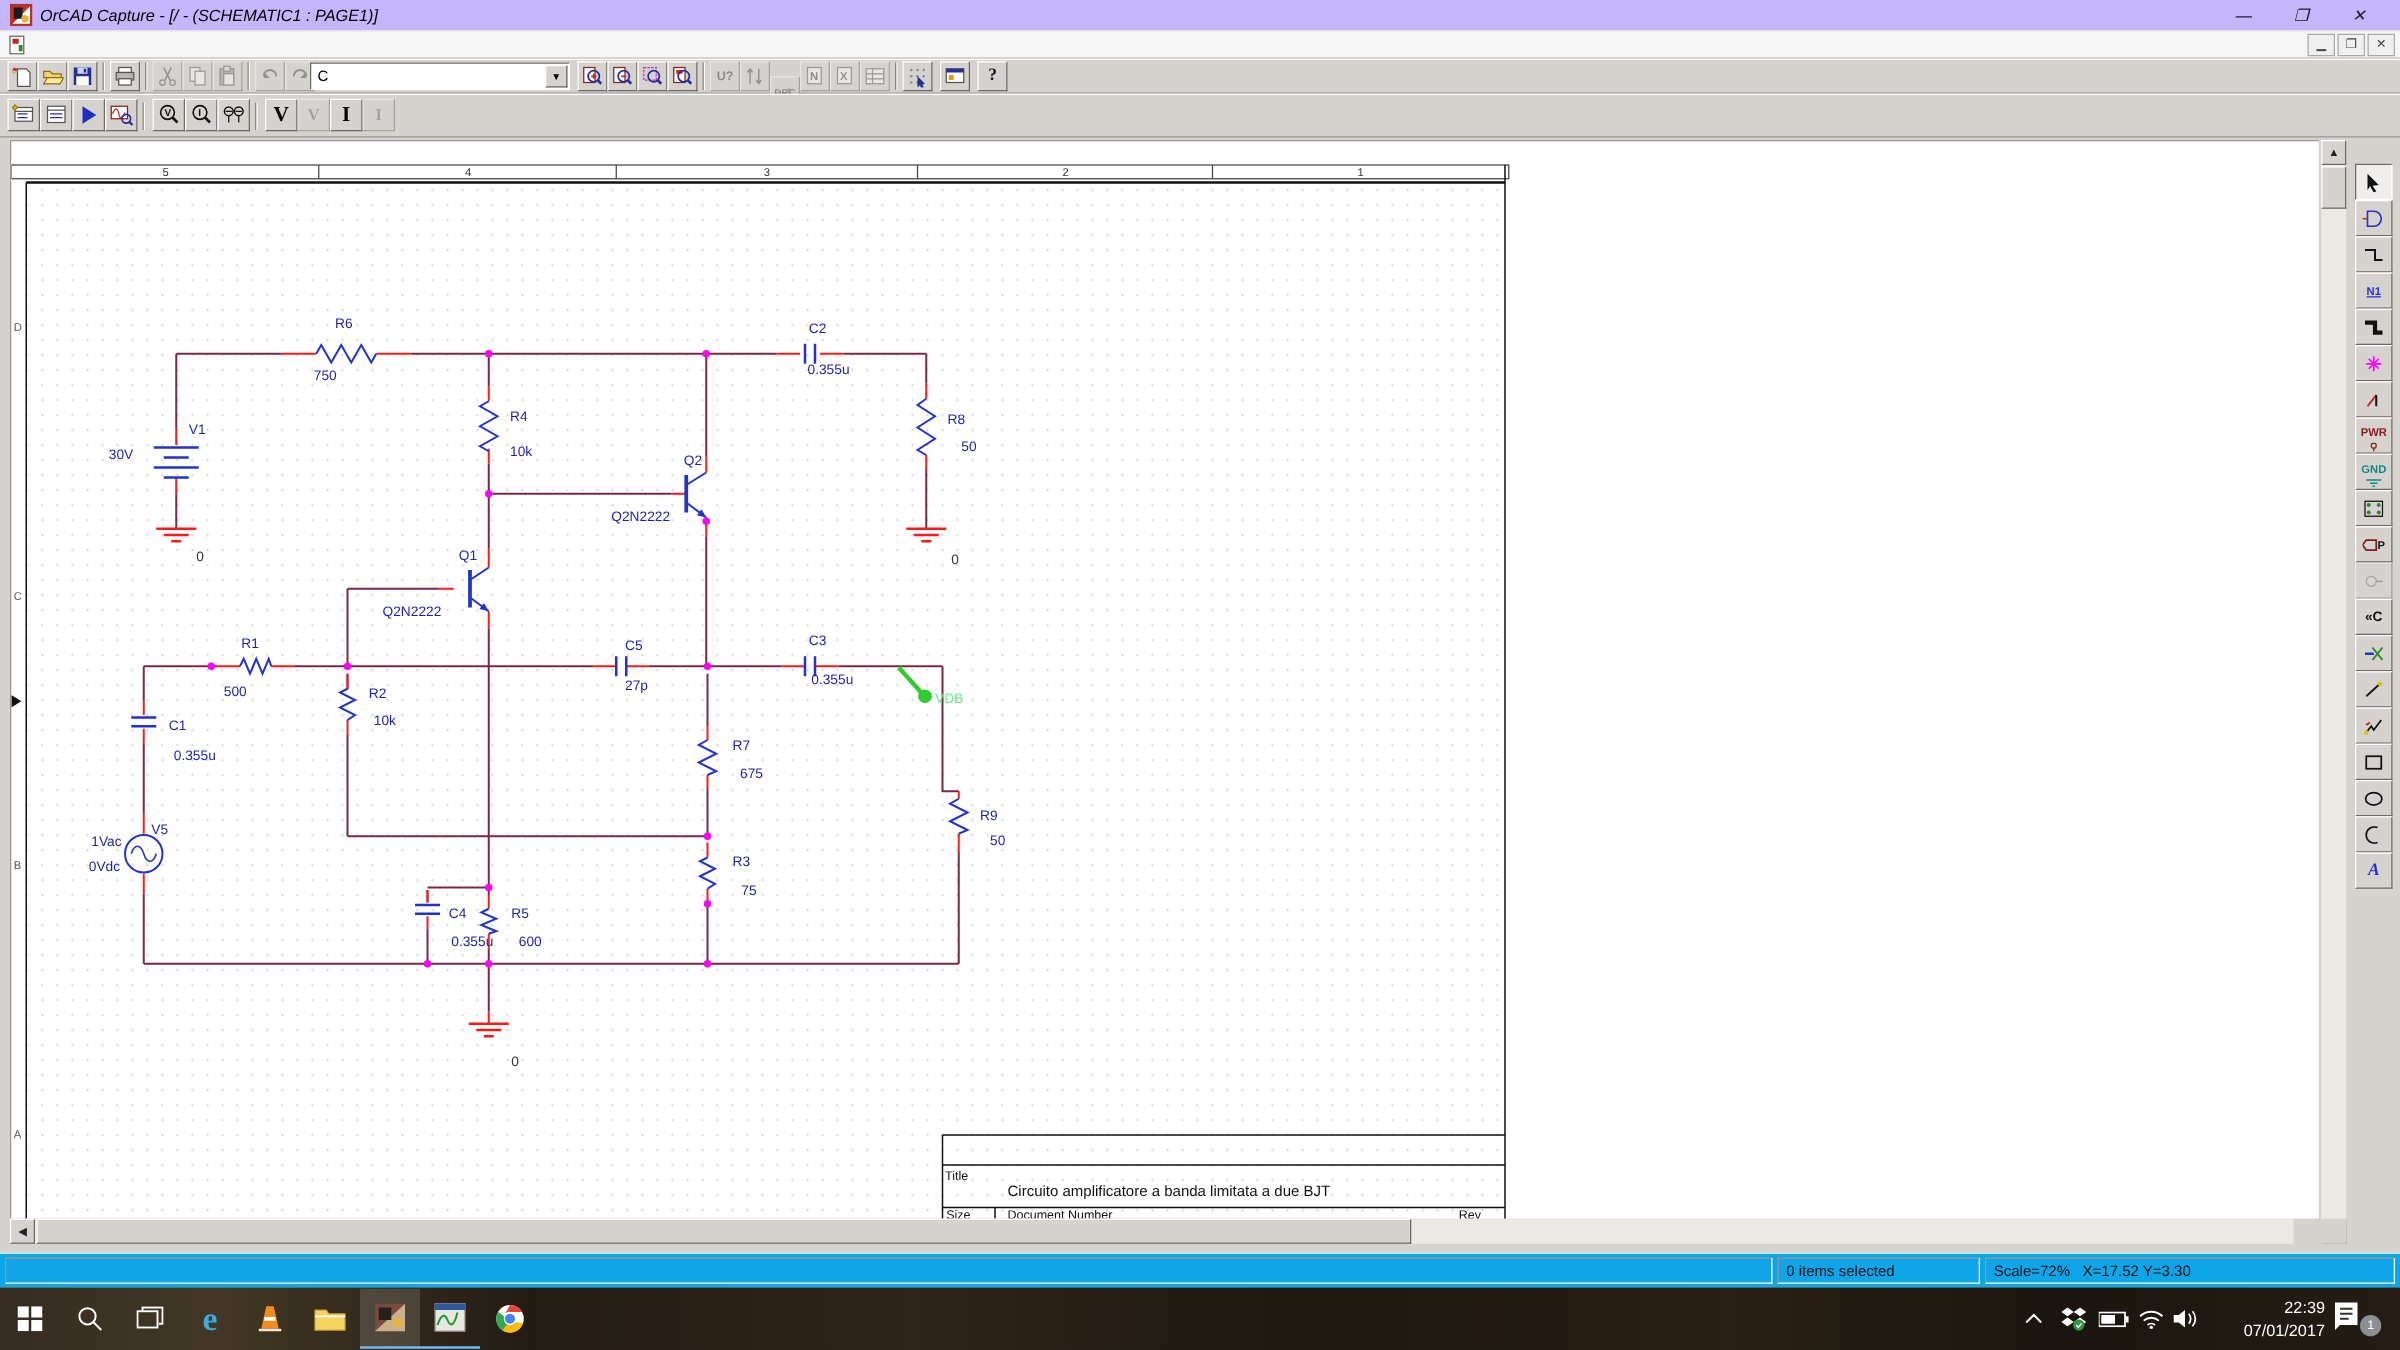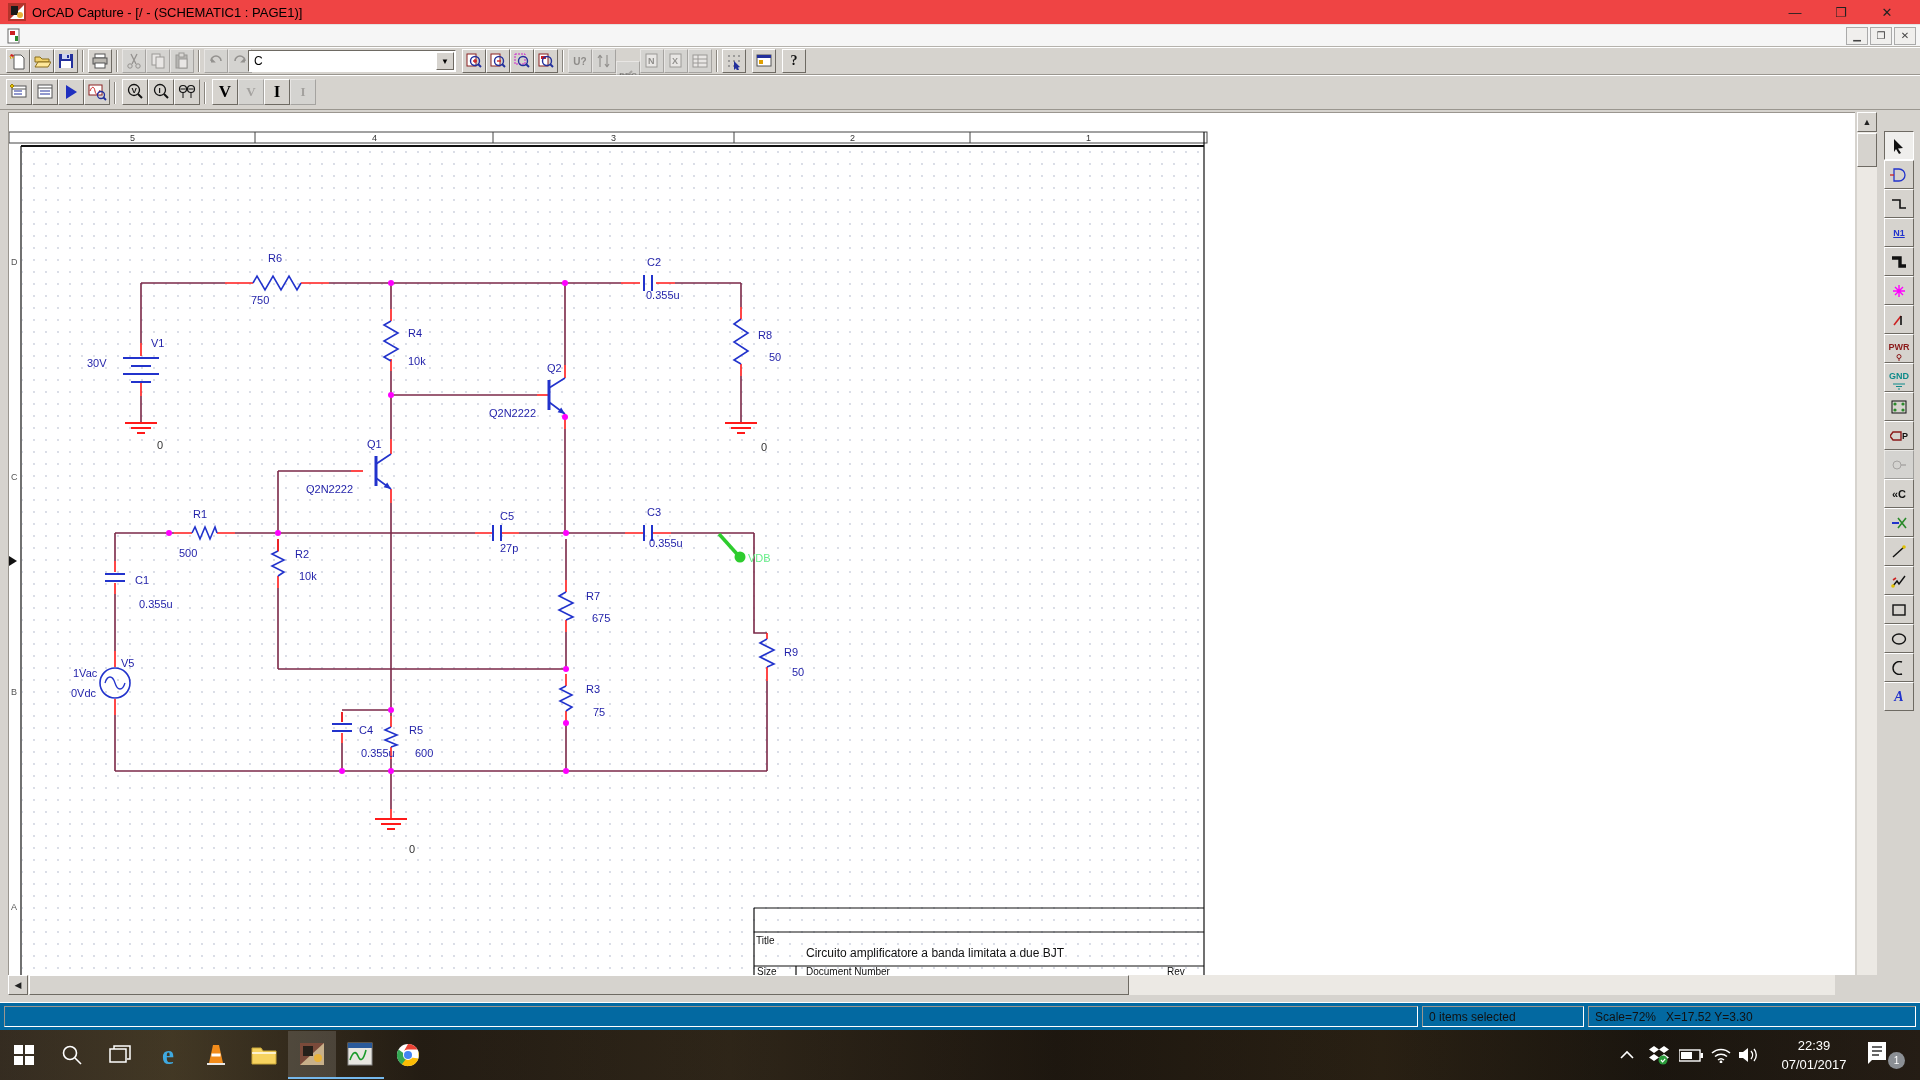--- a/index.html
+++ b/index.html
@@ -1,22 +1,22 @@
 <!DOCTYPE html>
 <html><head>
 <meta charset="utf-8">
 <style>
   * { margin:0; padding:0; box-sizing:border-box; }
   html,body { width:1920px; height:1080px; overflow:hidden; background:#d6d3ce;
               font-family:"Liberation Sans", sans-serif; }
   .abs { position:absolute; }
 
   
-  #titlebar { left:0; top:0; width:1920px; height:25px; background:#ef4444;
-              border-bottom:1px solid #e3e3e3; }
+  #titlebar { left:0; top:0; width:1920px; height:25px; background:#c4b5fd;
+              border-bottom:1px solid #e3e3e3;font-style:italic; }
   #titlebar .title { position:absolute; left:32px; top:5px; font-size:13px; color:#000; }
   .capbtn { position:absolute; top:0; width:46px; height:25px; text-align:center;
             line-height:25px; font-size:13px; color:#222; }
   #menubar { left:0; top:25px; width:1920px; height:22px; background:#f6f6f6;
              border-bottom:1px solid #b5b2ac; }
   .menuitem { display:inline-block; padding:3px 9px 0 9px; font-size:13px; color:#111; height:22px; }
   .mdibtn { position:absolute; top:2px; width:22px; height:18px; background:#f0efed;
             border:1px solid #aaa; text-align:center; font-size:10px; line-height:16px; color:#444; }
 
   
@@ -53,35 +53,35 @@
   
   #palette { left:1882px; top:131px; width:34px; height:586px; }
   .palbtn { position:absolute; left:2px; width:30px; height:29px; background:#d6d3ce;
             border:1px solid; border-color:#fff #6e6a63 #6e6a63 #fff;
             display:flex; align-items:center; justify-content:center; }
   .palbtn.pressed { background:#efeeec; border-color:#6e6a63 #fff #fff #6e6a63; }
   .palbtn.dis { opacity:.5; filter:grayscale(1); }
   .paltxt { font:bold 9px "Liberation Sans",sans-serif; }
 
   
-  #statusbar { left:0; top:1002px; width:1920px; height:28px; background:#0369a1; border-top:1px solid #fff; }
+  #statusbar { left:0; top:1002px; width:1920px; height:28px; background:#0ea5e9; border-top:1px solid #fff; }
   .spanel { position:absolute; top:3px; height:21px; border:1px solid; border-color:#9a968f #fff #fff #9a968f;
             font-size:12px; color:#111; padding:3px 6px 0 6px; }
 
   
   #taskbar { left:0; top:1030px; width:1920px; height:50px;
      background:
        linear-gradient(0deg, rgba(10,8,5,.25), rgba(10,8,5,.25)),
        linear-gradient(90deg,#43382a 0%, #55482f 9%, #2c2318 22%, #3a2f1f 38%, #241c13 55%, #332818 72%, #201a12 86%, #2e241a 100%);
   }
   .tbslot { position:absolute; top:1px; width:48px; height:48px; display:flex; align-items:center; justify-content:center; }
   .tbslot.open { border-bottom:2px solid #76b9ed; }
   .tbslot.active { background:rgba(255,255,255,.14); }
   .trayico { position:absolute; top:13px; width:26px; height:24px; display:flex; align-items:center; justify-content:center; }
-  #clock { position:absolute; left:1768px; top:6px; width:92px; text-align:center; color:#fff; font-size:13px; line-height:19px; }
+  #clock { position:absolute; left:1768px; top:6px; width:92px; text-align:right; color:#fff; font-size:13px; line-height:19px; }
   #notif { position:absolute; left:1866px; top:10px; width:44px; height:30px; }
   #notifbadge { position:absolute; left:22px; top:12px; width:17px; height:17px; border-radius:50%;
                 background:#8b8f94; color:#fff; font-size:10px; text-align:center; line-height:17px; }
 </style>
 </head>
 <body>
 
 <div class="abs" id="titlebar">
   <svg class="abs" style="left:8px;top:3px" width="18" height="18">
     <rect x="0" y="0" width="18" height="18" fill="#b5332b"></rect>

